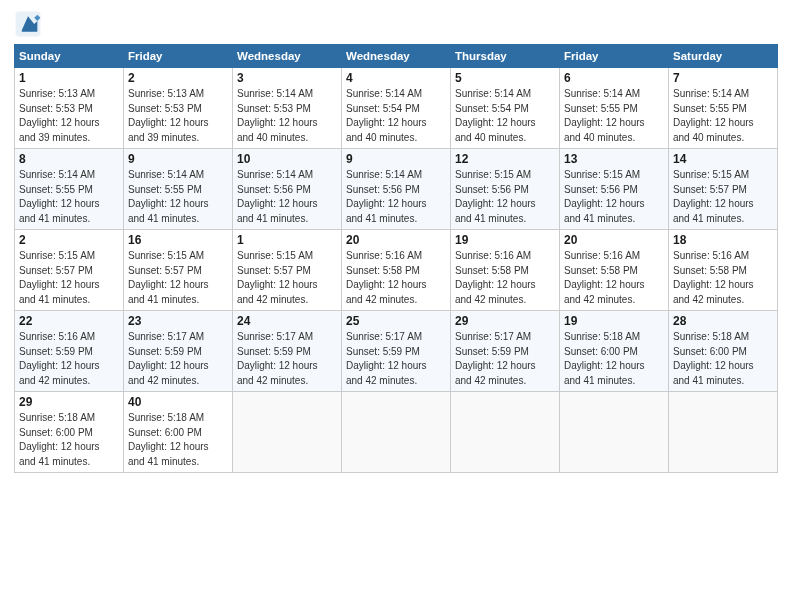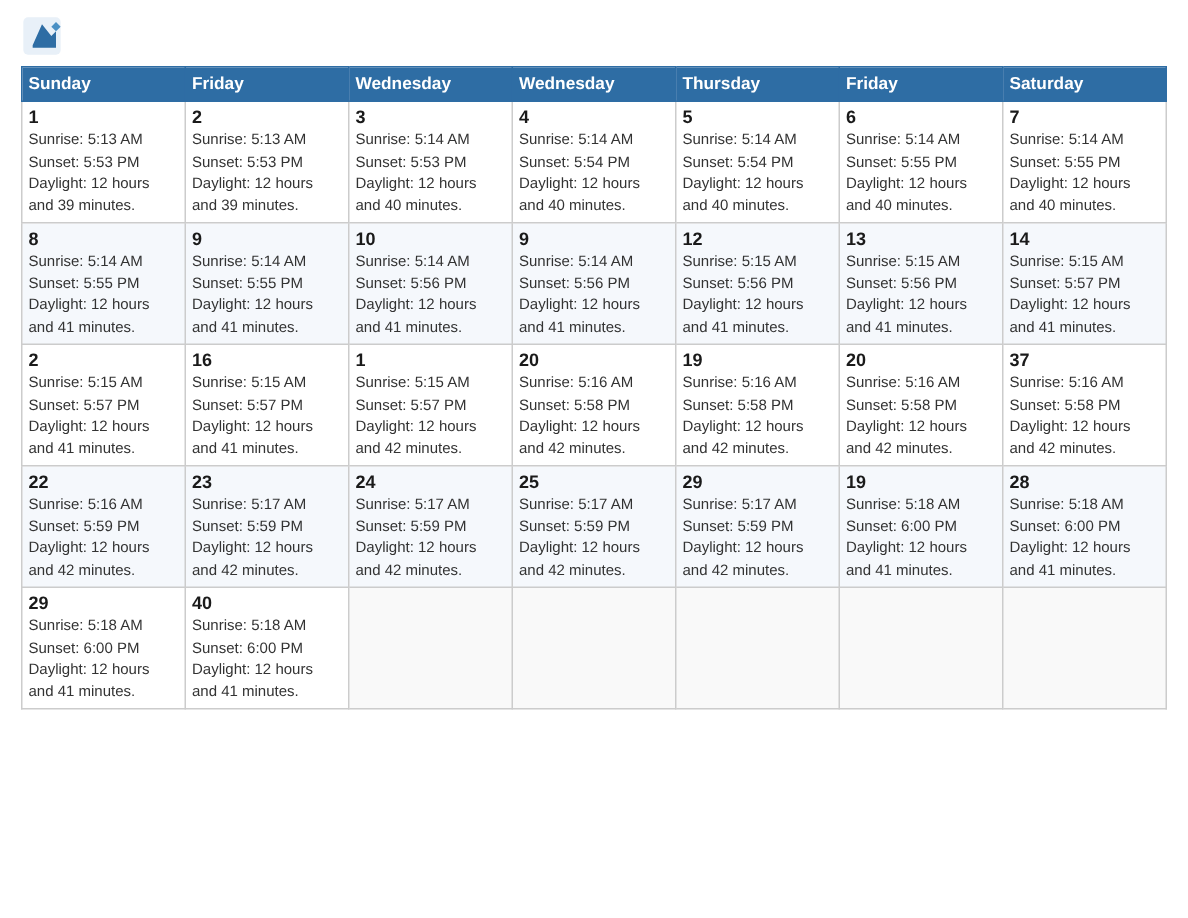--- a/index.html
+++ b/index.html
@@ -290,21 +290,21 @@
       </td>
           <td>
         <span class="day-num">20</span>
         <div class="day-info">
           Sunrise: 5:16 AM<br>
           Sunset: 5:58 PM<br>
           Daylight: 12 hours and 42 minutes.
         </div>
       </td>
           <td>
-        <span class="day-num">37</span>
+        <span class="day-num">18</span>
         <div class="day-info">
           Sunrise: 5:16 AM<br>
           Sunset: 5:58 PM<br>
           Daylight: 12 hours and 42 minutes.
         </div>
       </td>
         </tr>
         <tr>
           <td>
         <span class="day-num">22</span>

